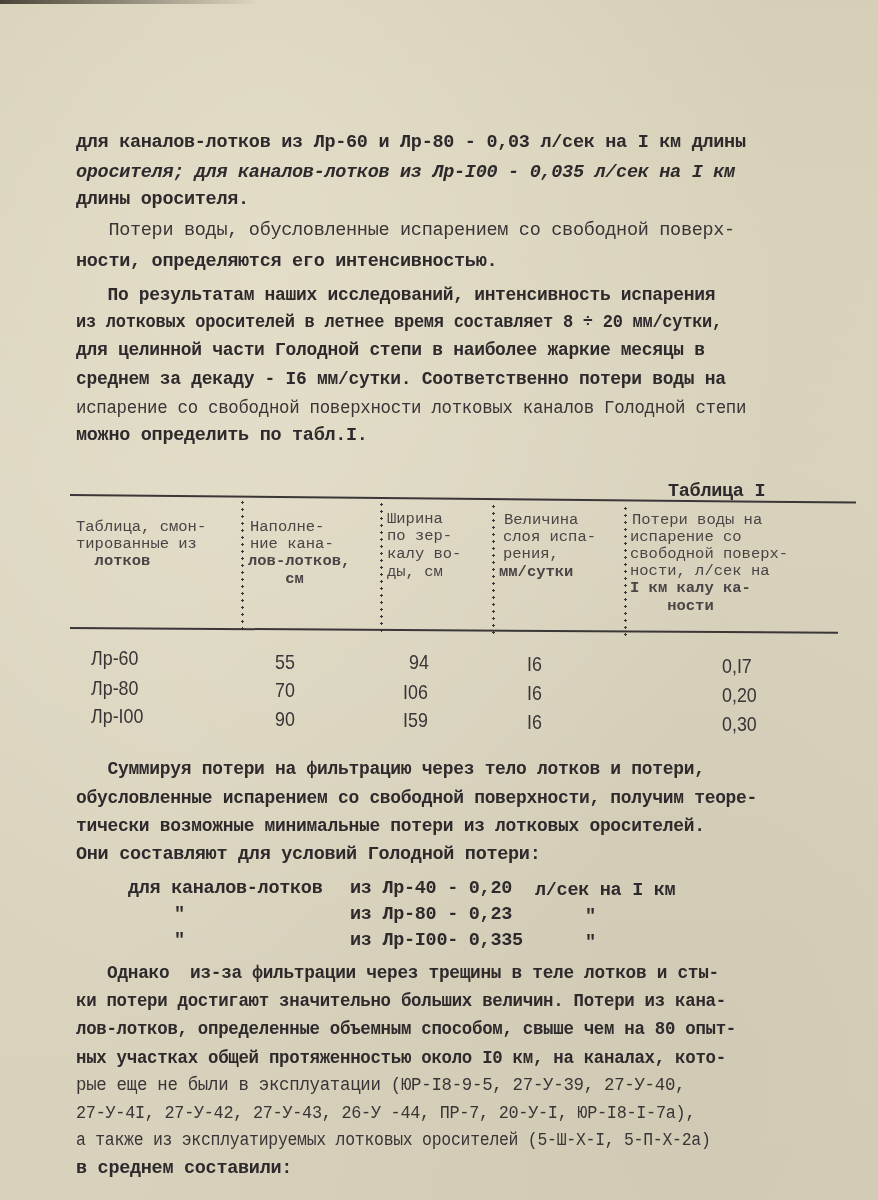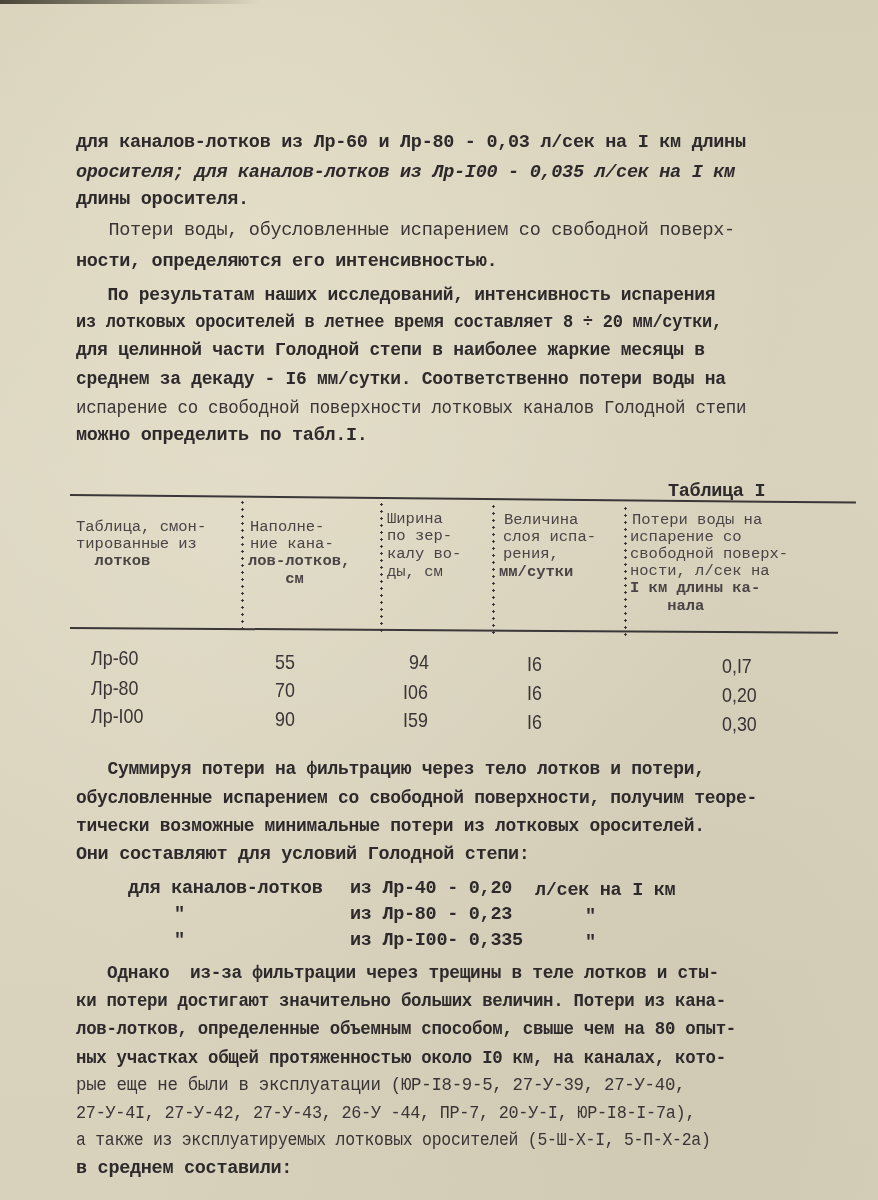--- a/index.html
+++ b/index.html
@@ -122,22 +122,22 @@
       <div class="th" style="left:491px; top:512px;margin-left:13px;">Величина</div>
       <div class="th" style="left:503px; top:529px;">слоя испа-</div>
       <div class="th" style="left:503px; top:546px;">рения,</div>
       <div class="th bold" style="left:499px; top:564px;">мм/сутки</div>
     </div>
     <div>
       <div class="th" style="left:632px; top:512px;">Потери воды на</div>
       <div class="th" style="left:630px; top:529px;">испарение со</div>
       <div class="th" style="left:630px; top:546px;">свободной поверх-</div>
       <div class="th" style="left:630px; top:563px;">ности, л/сек на</div>
-      <div class="th bold" style="left:630px; top:580px;">I км длины ка-</div>
-      <div class="th bold" style="left:630px; top:598px;">    нала</div>
+      <div class="th bold" style="left:630px; top:580px;">I км калу ка-</div>
+      <div class="th bold" style="left:630px; top:598px;">    ности</div>
     </div>
   </div>
 
   <div>
     <div class="td" style="left:91px; top:646px;">Лр-60</div>
     <div class="td" style="left:275px; top:650px;">55</div>
     <div class="td" style="left:409px; top:650px;">94</div>
     <div class="td" style="left:527px; top:652px;">I6</div>
     <div class="td" style="left:722px; top:654px;">0,I7</div>
   </div>
@@ -154,21 +154,21 @@
     <div class="td" style="left:403px; top:708px;">I59</div>
     <div class="td" style="left:527px; top:710px;">I6</div>
     <div class="td" style="left:722px; top:712px;">0,30</div>
   </div>
 </div>
 
 <div>
   <div class="line bold" style="left:76px; top:761px; transform:scaleX(0.97);">   Суммируя потери на фильтрацию через тело лотков и потери,</div>
   <div class="line bold" style="left:76px; top:790px; transform:scaleX(0.97);">обусловленные испарением со свободной поверхности, получим теоре-</div>
   <div class="line bold" style="left:76px; top:818px; transform:scaleX(0.97);">тически возможные минимальные потери из лотковых оросителей.</div>
-  <div class="line bold" style="left:76px; top:846px;">Они составляют для условий Голодной степи:</div>
+  <div class="line bold" style="left:76px; top:846px;">Они составляют для условий Голодной потери:</div>
 </div>
 
 <div>
   <div>
     <div class="line bold" style="left:128px; top:880px;">для каналов-лотков</div>
     <div class="line bold" style="left:350px; top:880px;">из Лр-40 - 0,20</div>
     <div class="line bold" style="left:535px; top:882px;">л/сек на I км</div>
   </div>
   <div>
     <div class="line bold" style="left:174px; top:906px;">"</div>

